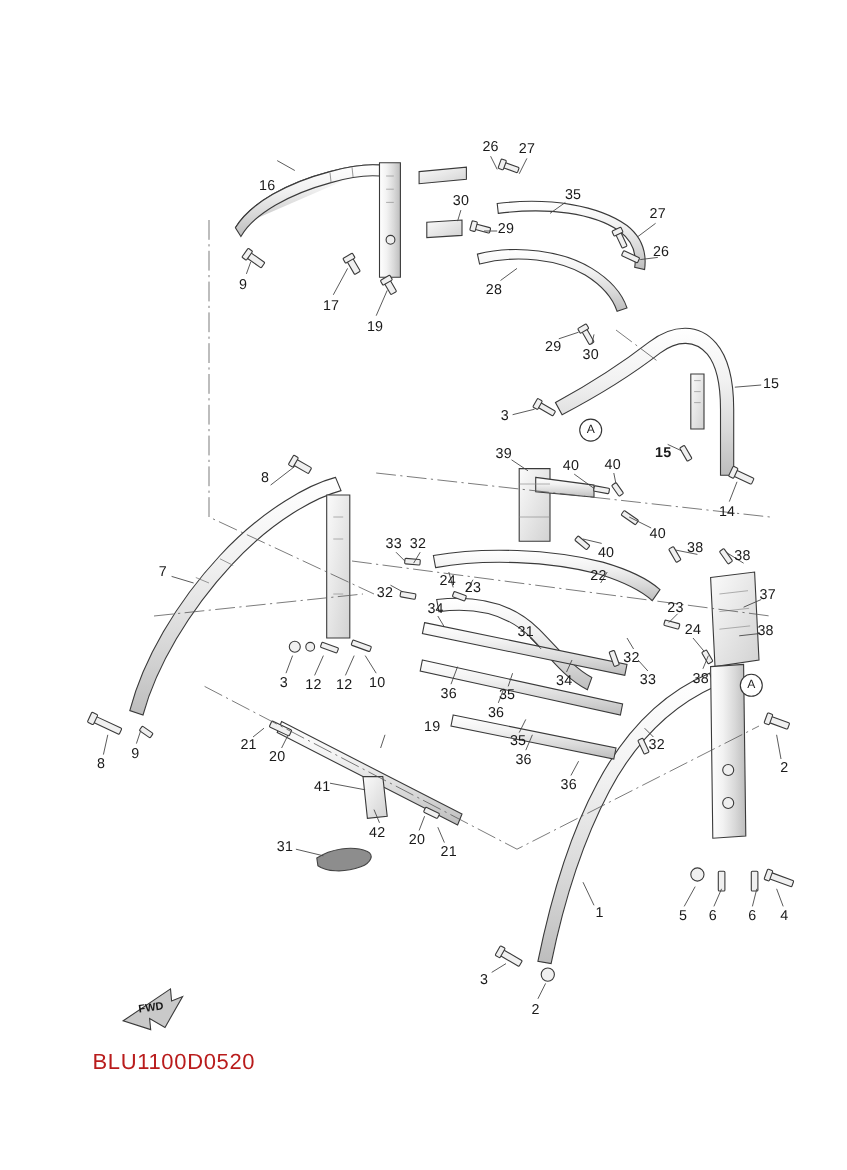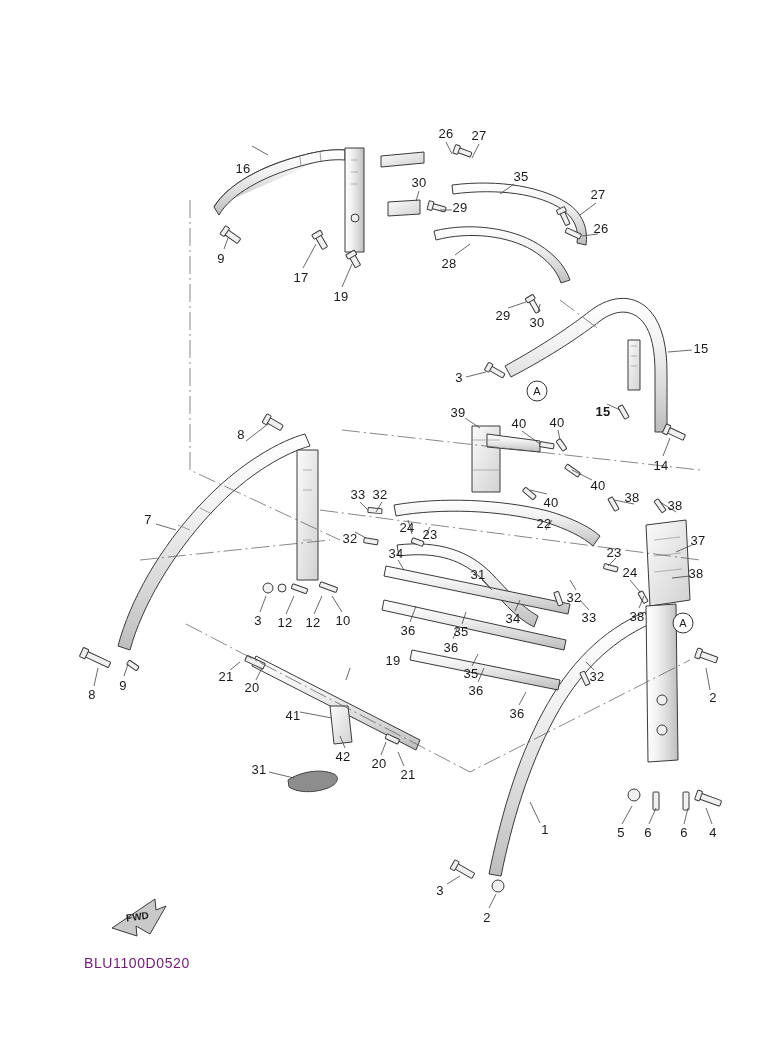--- a/index.html
+++ b/index.html
@@ -29,23 +29,23 @@
     color: #1a1a1a;
     white-space: nowrap;
     transform: translate(-50%, -50%);
     letter-spacing: 0.2px;
   }
   .ref-code {
     position: absolute;
     left: 84px;
     top: 955px;
     font-family: "Liberation Sans", sans-serif;
-    font-size: 14px;
+    font-size: 20px;
     letter-spacing: 0.6px;
-    color: #701a75;
+    color: #b91c1c;
   }
   .fwd-label {
     position: absolute;
     left: 126px;
     top: 911px;
     font-family: "Liberation Sans", sans-serif;
     font-size: 10px;
     font-weight: bold;
     color: #1a1a1a;
     transform: rotate(-8deg);

